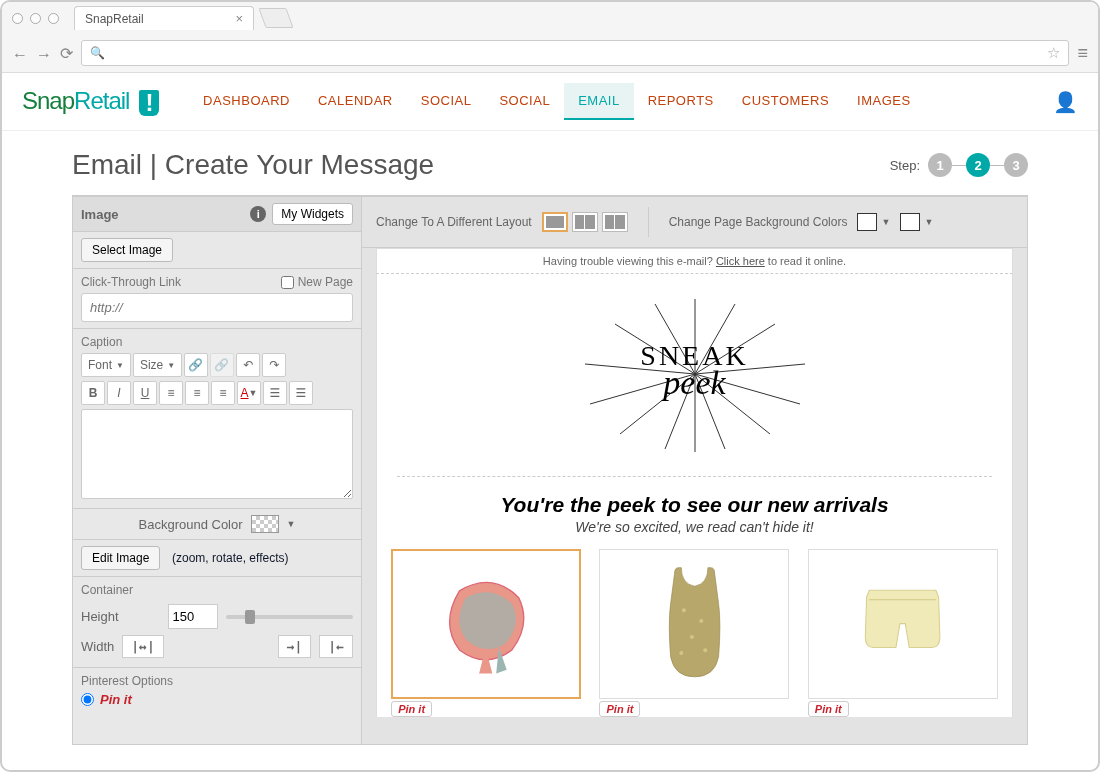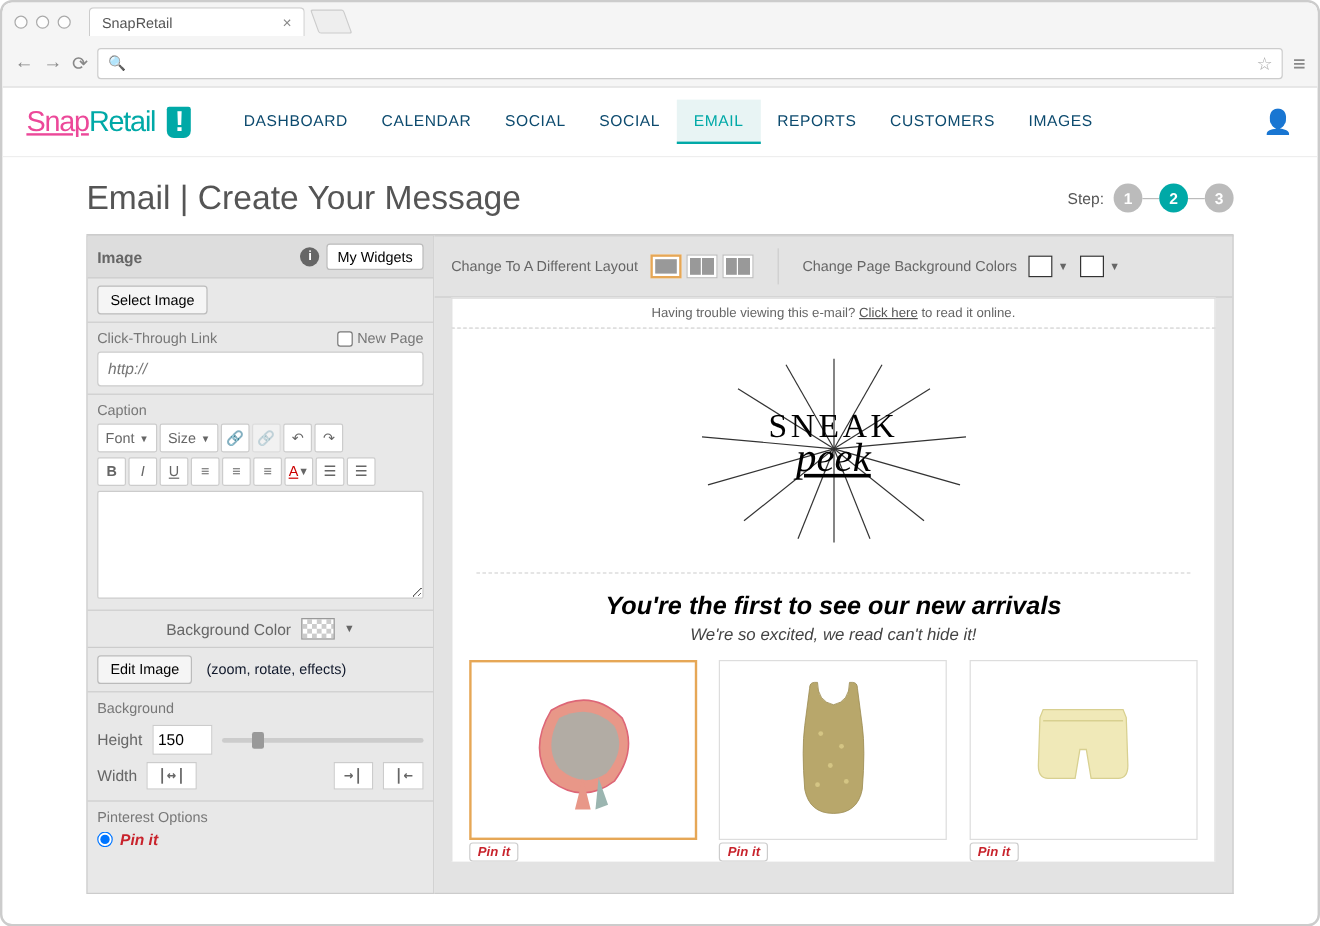--- a/index.html
+++ b/index.html
@@ -17,25 +17,25 @@
 .nav-btn { color: #888; font-size: 16px; cursor: pointer; }
 .urlbar { flex: 1; display: flex; align-items: center; border: 1px solid #ccc; border-radius: 3px; background: #fff; padding: 3px 8px; height: 26px; }
 .urlbar .search-icon { font-size: 12px; color: #888; margin-right: 6px; }
 .urlbar input { border: none; outline: none; flex: 1; font-size: 13px; }
 .star-icon { color: #aaa; font-size: 15px; }
 .menu-icon { color: #888; font-size: 18px; }
 
 
 .app-header { display: flex; align-items: center; padding: 10px 20px; border-bottom: 1px solid #eee; }
 .logo { font-size: 24px; font-weight: 300; letter-spacing: -1px; }
-.logo .snap { color: #ec4899; text-decoration: underline; }
+.logo .snap { color: #15803d; }
 .logo .retail { color: #00a9a7; font-weight: 400; }
 .logo-badge { display: inline-flex; width: 20px; height: 26px; background: #00a9a7; border-radius: 2px 2px 6px 6px; color: #fff; align-items: center; justify-content: center; font-weight: bold; margin-left: 4px; vertical-align: middle; }
 .main-nav { display: flex; margin-left: 30px; flex: 1; }
-.main-nav a { padding: 10px 14px; font-size: 13px; color: #0c4a6e; text-decoration: none; letter-spacing: 0.5px; }
+.main-nav a { padding: 10px 14px; font-size: 13px; color: #c2410c; text-decoration: none; letter-spacing: 0.5px; }
 .main-nav a.active { background: #e8f4f4; color: #00a9a7; border-bottom: 2px solid #00a9a7; }
 .user-icon { color: #555; font-size: 20px; }
 
 
 .page-title-row { display: flex; align-items: center; padding: 18px 70px 14px; }
 .page-title { font-size: 28px; font-weight: 300; color: #555; flex: 1; }
 .steps { display: flex; align-items: center; font-size: 13px; color: #555; }
 .step-label { margin-right: 8px; }
 .step-circle { width: 24px; height: 24px; border-radius: 50%; background: #bbb; color: #fff; display: flex; align-items: center; justify-content: center; font-weight: bold; font-size: 13px; }
 .step-circle.active { background: #00a9a7; }
@@ -56,21 +56,21 @@
 .toolbar-row { display: flex; gap: 2px; margin-bottom: 4px; }
 .tool-select { border: 1px solid #ccc; background: #fff; padding: 3px 6px; font-size: 12px; border-radius: 2px; display: flex; align-items: center; gap: 4px; }
 .tool-select .caret { font-size: 8px; }
 .tool-btn { border: 1px solid #ccc; background: #fff; width: 24px; height: 24px; display: flex; align-items: center; justify-content: center; font-size: 12px; color: #666; border-radius: 2px; }
 .caption-area { width: 100%; height: 90px; border: 1px solid #ccc; background: #fff; border-radius: 2px; }
 .bg-color-row { display: flex; align-items: center; gap: 8px; justify-content: center; }
 .color-swatch { width: 28px; height: 18px; border: 1px solid #999; background: repeating-conic-gradient(#ccc 0 25%, #fff 0 50%) 0 0/8px 8px; }
 .caret-small { font-size: 9px; }
 .hint-text { font-size: 12px; color: #0f172a; margin-left: 8px; }
 .container-row { display: flex; align-items: center; gap: 8px; padding: 3px 0; }
-.num-input { width: 50px; border: 1px solid #ccc; padding: 4px; font-size: 13px; }
+.num-input { width: 50px; border: 1px solid #ccc; padding: 4px; font-size: 13px; margin-left: 41px; }
 .slider-track { flex: 1; height: 4px; background: #ccc; border-radius: 2px; position: relative; }
 .slider-thumb { width: 10px; height: 14px; background: #999; border-radius: 2px; position: absolute; top: -5px; left: 15%; }
 .width-tool { border: 1px solid #ccc; background: #fff; padding: 3px 8px; font-family: monospace; font-size: 13px; font-weight: bold; }
 .pin-it-text { color: #c8232c; font-weight: bold; font-style: italic; font-size: 13px; }
 
 
 .canvas { flex: 1; background: #e3e3e3; border: 1px solid #ccc; border-left: none; position: relative; overflow: hidden; }
 .canvas-toolbar { display: flex; align-items: center; padding: 10px 14px; gap: 10px; font-size: 12px; color: #666; border-bottom: 1px solid #ccc; }
 .layout-opts { display: flex; gap: 4px; }
 .layout-opt { width: 26px; height: 20px; border: 1px solid #bbb; background: #fff; display: flex; padding: 2px; gap: 1px; }
@@ -81,21 +81,21 @@
 .color-box { width: 20px; height: 18px; border: 1px solid #333; background: #fff; }
 .white-box { background: #fff; }
 .preview-notice { text-align: center; font-size: 11px; color: #666; padding: 6px; background: #fff; border-bottom: 1px dashed #ccc; margin: 0 14px; border-top: 1px solid #ddd; border-left: 1px solid #ddd; border-right: 1px solid #ddd; }
 .preview-notice a { text-decoration: underline; color: #555; }
 .email-body { background: #fff; margin: 0 14px; border-left: 1px solid #ddd; border-right: 1px solid #ddd; }
 .sneak-peek { text-align: center; padding: 20px 0 10px; position: relative; }
 .burst { position: relative; display: inline-block; width: 240px; height: 160px; }
 .burst svg { width: 100%; height: 100%; }
 .sneak-text { position: absolute; top: 50%; left: 50%; transform: translate(-50%, -55%); font-family: Georgia, serif; }
 .sneak-text .sneak { font-size: 28px; letter-spacing: 3px; font-weight: 400; }
-.sneak-text .peek { font-size: 34px; font-style: italic; font-family: cursive; margin-top: -8px; text-decoration: underline; }
+.sneak-text .peek { font-size: 34px; font-style: italic; font-family: cursive; margin-top: -8px; }
 .divider-dashed { border-top: 1px dashed #ccc; margin: 8px 20px; }
 .headline { text-align: center; font-size: 21px; font-weight: bold; font-style: italic; padding: 8px 0 2px; }
 .subhead { text-align: center; font-size: 14px; font-style: italic; color: #444; padding-bottom: 10px; }
 .product-row { display: flex; justify-content: space-around; padding: 4px 10px 0; gap: 10px; }
 .product { flex: 1; max-width: 190px; }
 .product.selected .product-img { border: 2px solid #e6a756; }
 .product-img { height: 150px; border: 1px solid #ddd; display: flex; align-items: center; justify-content: center; background: #fff; }
 .pin-btn { border: 1px solid #ccc; border-radius: 3px; padding: 1px 6px; font-size: 11px; color: #c8232c; font-weight: bold; display: inline-block; margin-top: 2px; background: #fff; font-style: italic; }
 
 
@@ -233,21 +233,21 @@
       </div>
     </div>
 
     <div class="sidebar-section">
       <button class="sidebar-btn">Edit Image</button>
       <span class="hint-text">(zoom, rotate, effects)</span>
     </div>
 
     <div class="sidebar-section">
       <div class="sidebar-label">
-          <span>Background</span>
+          <span>Container</span>
         </div>
       <div class="container-row">
         <span>Height</span>
         <input class="num-input" value="150" style="">
         <div class="slider-track">
             <div class="slider-thumb"></div>
           </div>
       </div>
       <div class="container-row">
         <span>Width</span>
@@ -322,21 +322,21 @@
                 <line x1="120" y1="80" x2="80" y2="10"></line>
             </g>
           </svg>
           <div class="sneak-text">
             <div class="sneak">SNEAK</div>
             <div class="peek">peek</div>
           </div>
         </div>
       </div>
       <div class="divider-dashed"></div>
-      <div class="headline">You're the first to see our new arrivals</div>
+      <div class="headline">You're the peek to see our new arrivals</div>
       <div class="subhead">We're so excited, we read can't hide it!</div>
 
       <div class="product-row">
         <div class="product selected">
           <div class="product-img">
             <svg class="prod-svg" viewBox="0 0 100 100">
               <path d="M30 25 Q55 10 75 30 Q85 50 70 70 Q50 85 30 70 Q15 50 30 25 Z" fill="#e89788" stroke="#d67" stroke-width="1"></path>
               <path d="M35 30 Q55 20 70 35 Q78 50 65 65 Q50 75 35 62 Q25 48 35 30 Z" fill="#9bb5b0" opacity="0.7"></path>
               <path d="M50 68 L45 88 L55 88 Z" fill="#e89788"></path>
               <path d="M60 68 L58 88 L66 85 Z" fill="#9bb5b0"></path>

